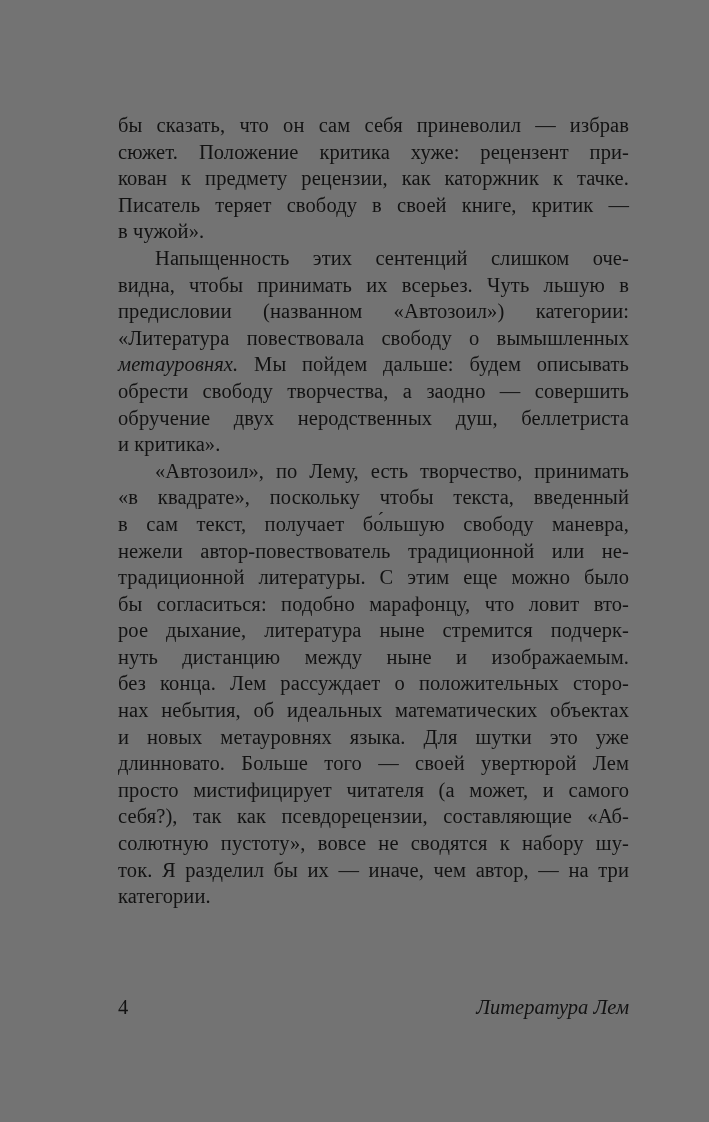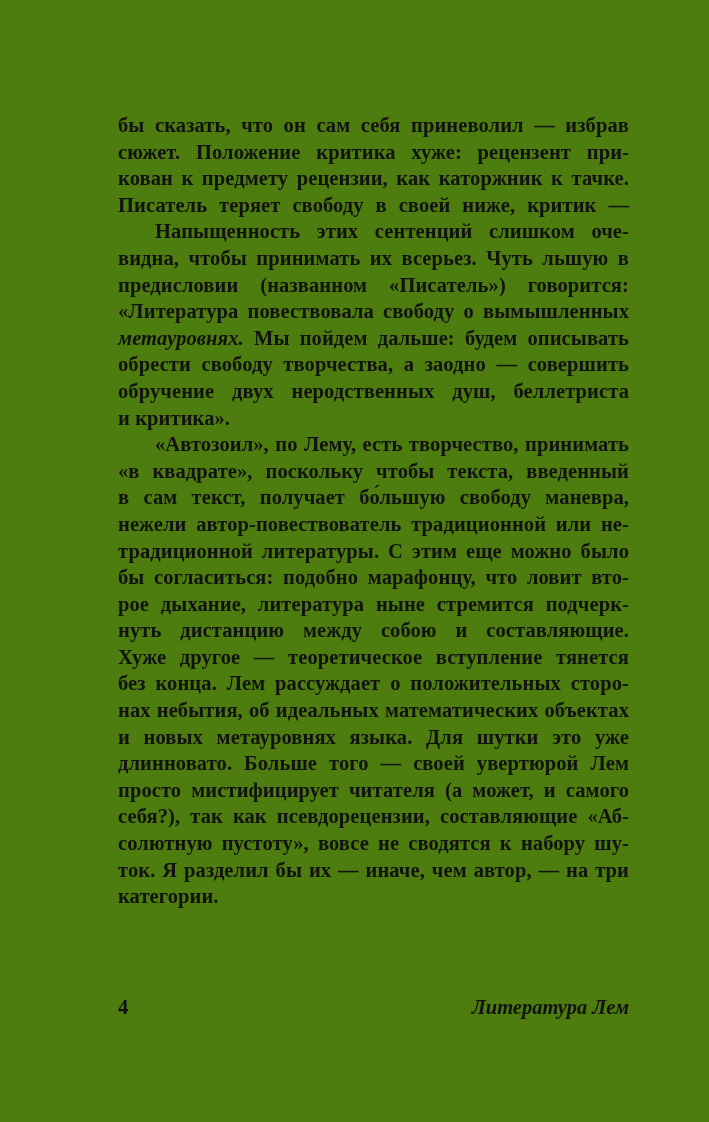--- a/index.html
+++ b/index.html
@@ -11,22 +11,21 @@
     height: 1122px;
     background: #ffffff;
     position: relative;
     font-family: "Liberation Serif", serif;
     color: #121212;
     overflow: hidden;
   }
   .page {
     position: absolute;
     inset: 0;
-    background: #4d7c0f;
-    font-weight: bold;
+    background: #737373;
   }
   .text-block {
     position: absolute;
     left: 118px;
     top: 112px;
     width: 511px;
   }
   .paragraph {
     margin: 0;
     padding: 0;
@@ -66,42 +65,42 @@
 </head>
 <body>
 
 <div class="page">
 
   <div class="text-block">
       <div class="paragraph">
         <div class="line just"><span>бы сказать, что он сам себя приневолил — избрав</span></div>
         <div class="line just"><span>сюжет. Положение критика хуже: рецензент при-</span></div>
         <div class="line just"><span>кован к предмету рецензии, как каторжник к тачке.</span></div>
-        <div class="line just"><span>Писатель теряет свободу в своей ниже, критик —</span></div>
+        <div class="line just"><span>Писатель теряет свободу в своей книге, критик —</span></div>
+        <div class="line"><span>в чужой».</span></div>
       </div>
       <div class="paragraph">
         <div class="line just indent"><span>Напыщенность этих сентенций слишком оче-</span></div>
         <div class="line just"><span>видна, чтобы принимать их всерьез. Чуть льшую в</span></div>
-        <div class="line just"><span>предисловии (названном «Писатель») говорится:</span></div>
+        <div class="line just"><span>предисловии (названном «Автозоил») категории:</span></div>
         <div class="line just"><span>«Литература повествовала свободу о вымышленных</span></div>
         <div class="line just"><span class="it">метауровнях.</span><span> Мы пойдем дальше: будем описывать</span></div>
         <div class="line just"><span>обрести свободу творчества, а заодно — совершить</span></div>
         <div class="line just"><span>обручение двух неродственных душ, беллетриста</span></div>
         <div class="line"><span>и критика».</span></div>
       </div>
       <div class="paragraph">
         <div class="line just indent"><span>«Автозоил», по Лему, есть творчество, принимать</span></div>
         <div class="line just"><span>«в квадрате», поскольку чтобы текста, введенный</span></div>
         <div class="line just"><span>в сам текст, получает бо́льшую свободу маневра,</span></div>
         <div class="line just"><span>нежели автор-повествователь традиционной или не-</span></div>
         <div class="line just"><span>традиционной литературы. С этим еще можно было</span></div>
         <div class="line just"><span>бы согласиться: подобно марафонцу, что ловит вто-</span></div>
         <div class="line just"><span>рое дыхание, литература ныне стремится подчерк-</span></div>
-        <div class="line just"><span>нуть дистанцию между собою и составляющие.</span></div>
-        <div class="line just"><span>Хуже другое — теоретическое вступление тянется</span></div>
+        <div class="line just"><span>нуть дистанцию между ныне и изображаемым.</span></div>
         <div class="line just"><span>без конца. Лем рассуждает о положительных сторо-</span></div>
         <div class="line just"><span>нах небытия, об идеальных математических объектах</span></div>
         <div class="line just"><span>и новых метауровнях языка. Для шутки это уже</span></div>
         <div class="line just"><span>длинновато. Больше того — своей увертюрой Лем</span></div>
         <div class="line just"><span>просто мистифицирует читателя (а может, и самого</span></div>
         <div class="line just"><span>себя?), так как псевдорецензии, составляющие «Аб-</span></div>
         <div class="line just"><span>солютную пустоту», вовсе не сводятся к набору шу-</span></div>
         <div class="line just"><span>ток. Я разделил бы их — иначе, чем автор, — на три</span></div>
         <div class="line"><span>категории.</span></div>
       </div>

